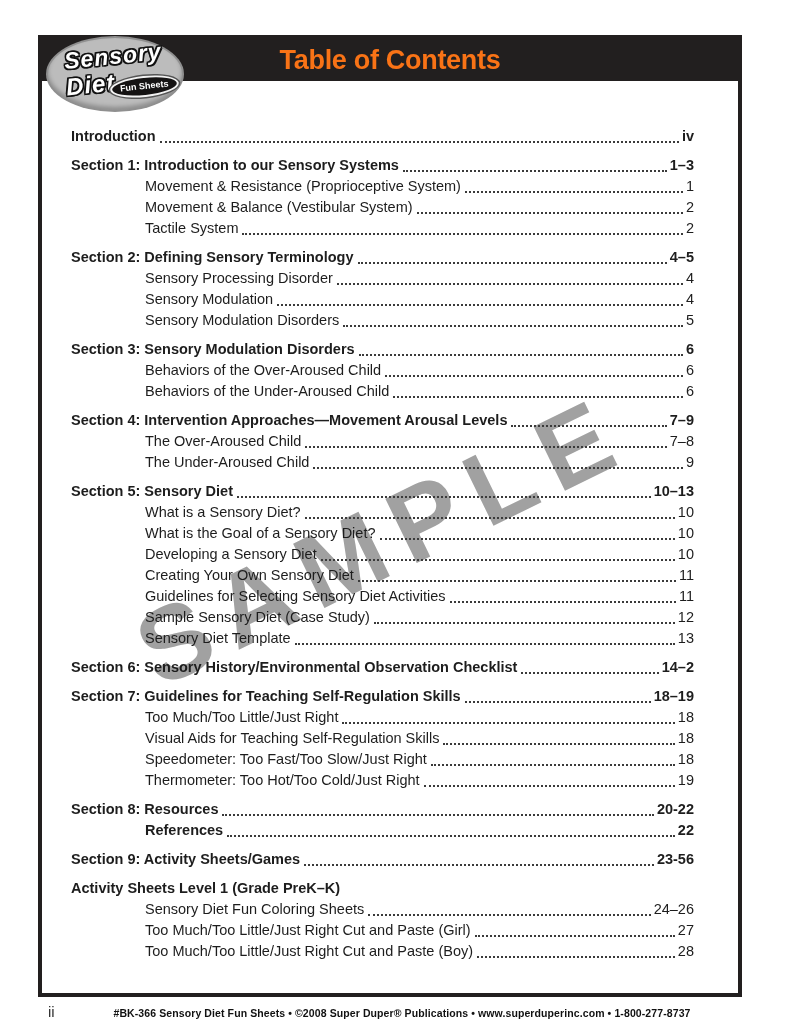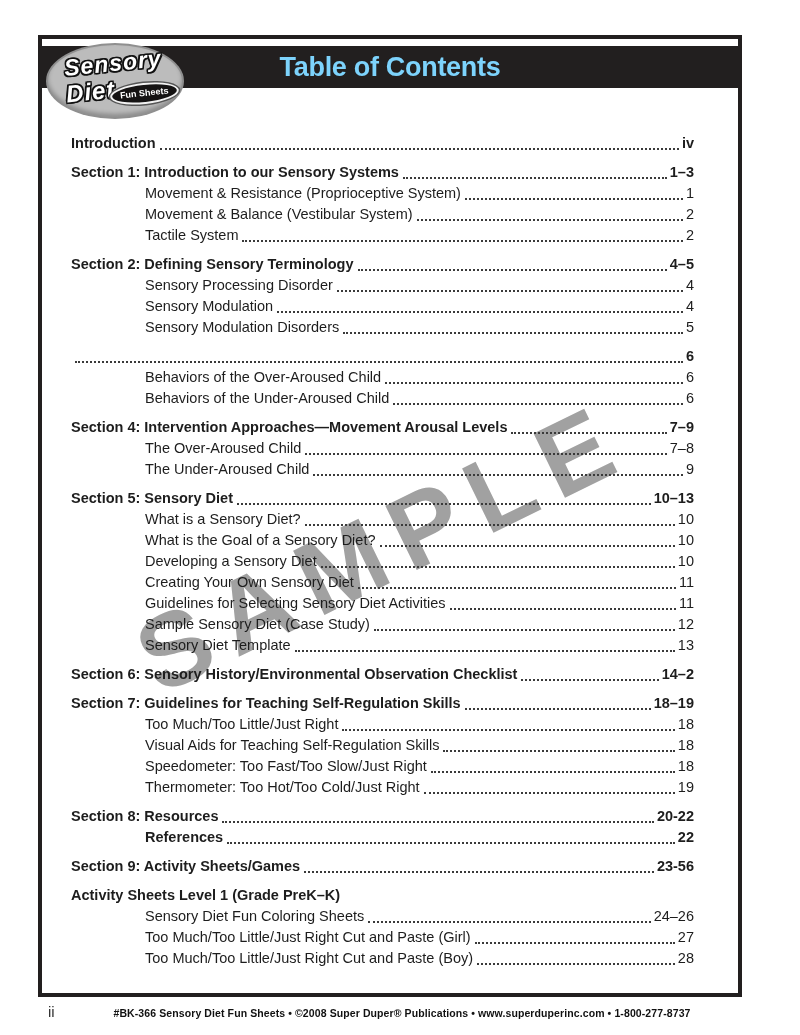--- a/index.html
+++ b/index.html
@@ -10,21 +10,21 @@
   
   .frame{
     position:absolute;left:38px;top:35px;width:704px;height:962px;
     border:4px solid #221f1f;box-sizing:border-box;background:#ffffff;
   }
   
   .header-bar{
     position:relative;height:42px;background:#221f1f;width:100%;
   }
   .title{
-    margin:7px;text-align:center;color:#7dd3fc;font-size:27px;font-weight:bold;
+    margin:0;text-align:center;color:#f97316;font-size:27px;font-weight:bold;
     line-height:42px;letter-spacing:-0.3px;
   }
   
   .logo{
     position:absolute;left:6px;top:-1px;width:134px;height:72px;z-index:6;
   }
   .logo-oval{
     position:absolute;left:0;top:0;width:100%;height:100%;
     background:#bcbcbc;border-radius:50%;
     box-shadow:0 0 0 2px #8f8f8f, inset 0 -3px 4px rgba(0,0,0,.25);
@@ -141,20 +141,21 @@
             <span class="page">4</span>
           </div>
           <div class="row item">
             <span class="label">Sensory Modulation Disorders</span>
             <span class="dots"></span>
             <span class="page">5</span>
           </div>
         </div>
         <div class="group">
           <div class="row heading">
+            <span class="label">Section 3: Sensory Modulation Disorders</span>
             <span class="dots"></span>
             <span class="page">6</span>
           </div>
           <div class="row item">
             <span class="label">Behaviors of the Over-Aroused Child</span>
             <span class="dots"></span>
             <span class="page">6</span>
           </div>
           <div class="row item">
             <span class="label">Behaviors of the Under-Aroused Child</span>

